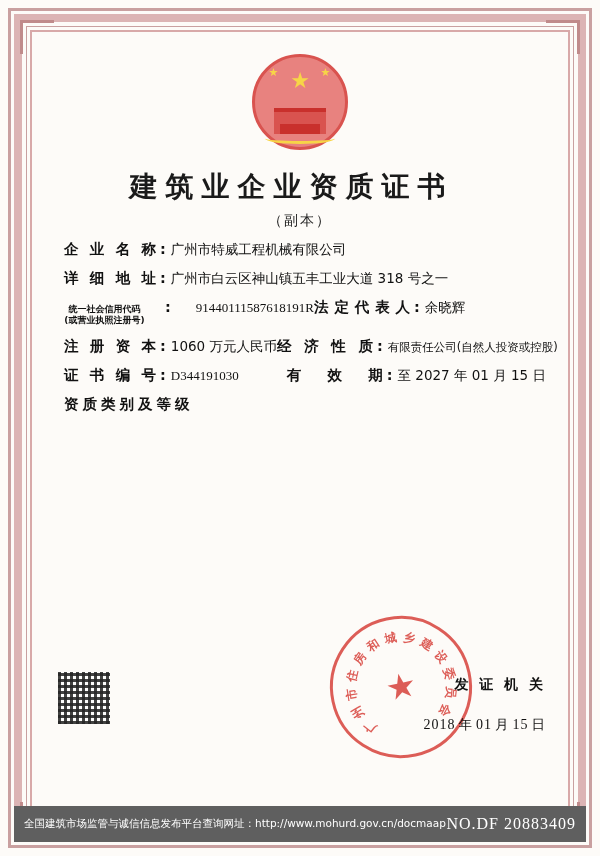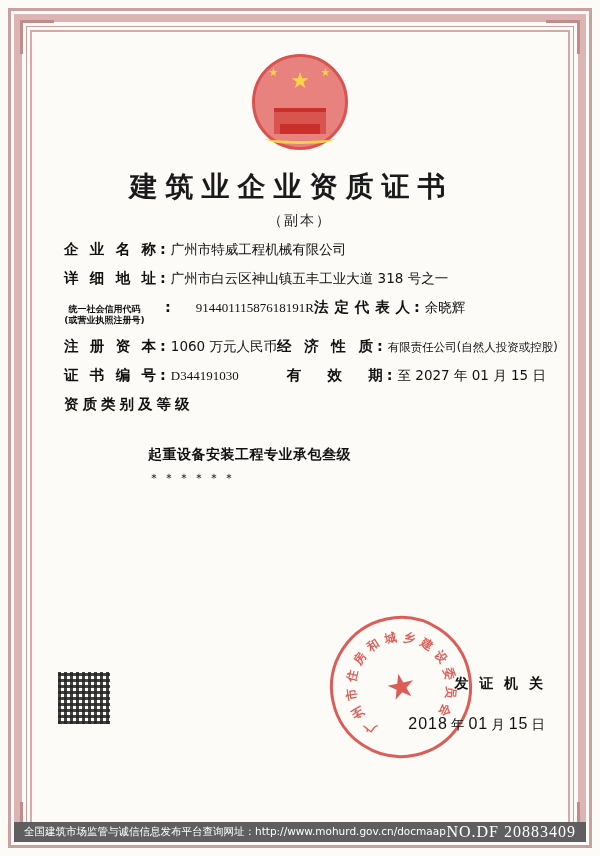--- a/index.html
+++ b/index.html
@@ -309,41 +309,41 @@
     font-family: "DejaVu Sans", sans-serif;
     margin-bottom: 22px;
   }
   .date-line {
     font-size: 13.5px;
     color: #111;
     font-family: "DejaVu Sans", sans-serif;
     letter-spacing: 1px;
   }
   .date-line .num {
-    font-family: Liberation Sans, sans-serif;
-    font-size: 16px;
+    font-family: Liberation Serif, serif;
+    font-size: 14px;
     padding: 0 3px;
   }
   .ministry {
     position: absolute;
     right: 18px;
     bottom: 50px;
     font-size: 13px;
     color: #111;
     font-family: "DejaVu Sans", sans-serif;
     letter-spacing: 0.5px;
   }
 
   
   .footer {
     position: absolute;
     left: 14px;
     right: 14px;
     bottom: 14px;
-    height: 20px;
+    height: 36px;
     background: #5f5f5f;
     color: #ffffff;
     display: flex;
     align-items: center;
     justify-content: space-between;
     padding: 0 10px;
     box-sizing: border-box;
     font-size: 10.5px;
     font-family: "DejaVu Sans", sans-serif;
   }
@@ -435,24 +435,20 @@
           <span class="val">至 2027 年 01 月 15 日</span>
         </div>
       </div>
 
       <div class="row">
         <span class="lbl">资质类别及等级</span>
       </div>
 
     </div>
 
-    <div class="qual-block">
-      <div class="qual-line">起重设备安装工程专业承包叁级</div>
-      <div class="qual-stars">＊＊＊＊＊＊</div>
-    </div>
 
     <div class="qr"></div>
 
     <div class="seal">
       <div class="inner-star">★</div>
 
     <div class="seal-text">
           <span class="st" style="transform: rotate(-130deg) translate(-50%, -58px);">广</span>
           <span class="st" style="transform: rotate(-108.333deg) translate(-50%, -58px);">州</span>
           <span class="st" style="transform: rotate(-86.6667deg) translate(-50%, -58px);">市</span>

